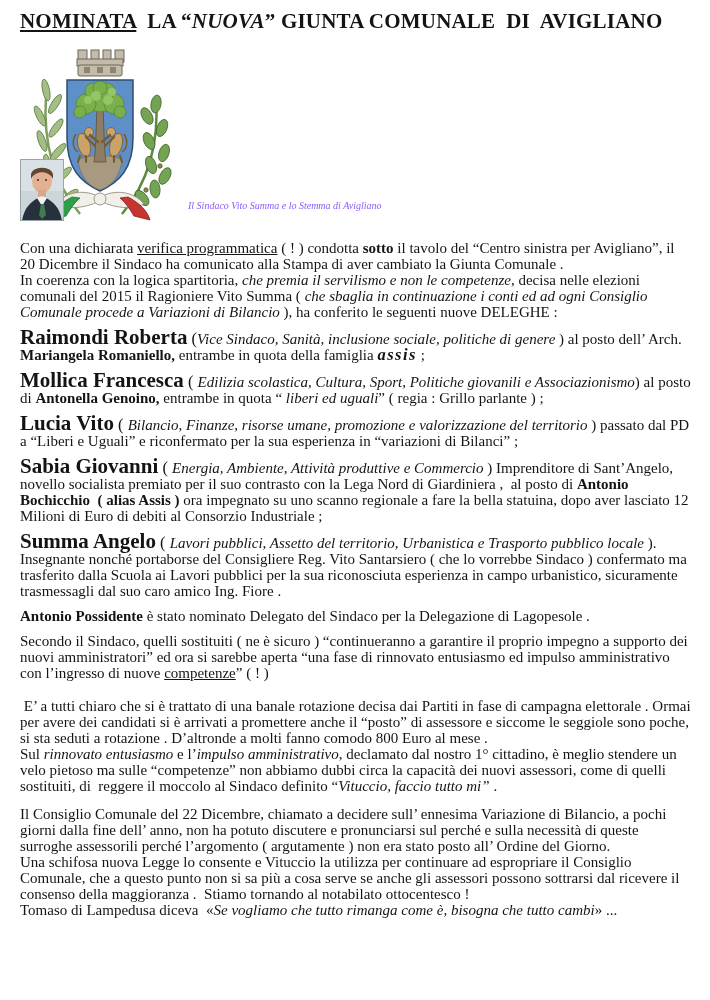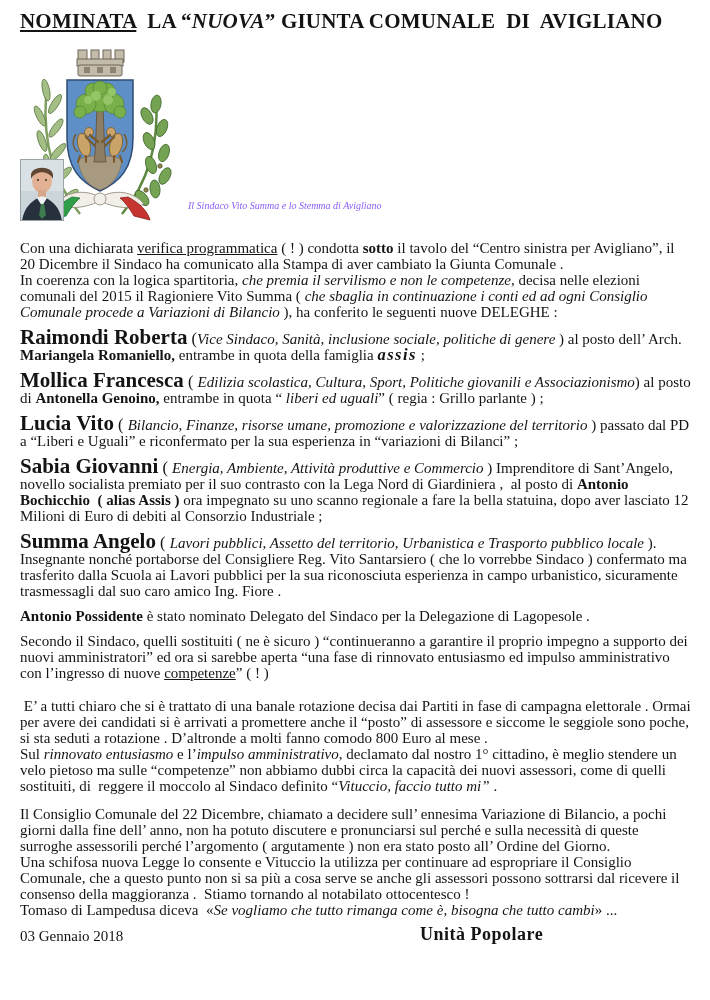--- a/index.html
+++ b/index.html
@@ -165,18 +165,14 @@
     <p class="para"><span class="name">Mollica Francesca</span><span class="paren"> ( </span><span class="i">Edilizia scolastica, Cultura, Sport, Politiche giovanili e Associazionismo</span><span>) al posto di </span><span class="b">Antonella Genoino,</span><span> entrambe in quota “ </span><span class="i">liberi ed uguali</span><span>” ( regia : Grillo parlante ) ;</span></p>
     <p class="para"><span class="name">Lucia Vito</span><span class="paren"> ( </span><span class="i">Bilancio, Finanze, risorse umane, promozione e valorizzazione del territorio</span><span> ) passato dal PD a “Liberi e Uguali” e riconfermato per la sua esperienza in “variazioni di Bilanci” ;</span></p>
     <p class="para"><span class="name">Sabia Giovanni</span><span class="paren"> ( </span><span class="i">Energia, Ambiente, Attività produttive e Commercio</span><span> ) Imprenditore di Sant’Angelo, novello socialista premiato per il suo contrasto con la Lega Nord di Giardiniera ,  al posto di </span><span class="b">Antonio Bochicchio  ( alias Assis )</span><span> ora impegnato su uno scanno regionale a fare la bella statuina, dopo aver lasciato 12 Milioni di Euro di debiti al Consorzio Industriale ;</span></p>
     <p class="para"><span class="name">Summa Angelo</span><span class="paren"> ( </span><span class="i">Lavori pubblici, Assetto del territorio, Urbanistica e Trasporto pubblico locale</span><span> ). Insegnante nonché portaborse del Consigliere Reg. Vito Santarsiero ( che lo vorrebbe Sindaco ) confermato ma trasferito dalla Scuola ai Lavori pubblici per la sua riconosciuta esperienza in campo urbanistico, sicuramente trasmessagli dal suo caro amico Ing. Fiore .</span></p>
     <p class="para"><span class="b">Antonio Possidente</span><span> è stato nominato Delegato del Sindaco per la Delegazione di Lagopesole .</span></p>
     <p class="para tight"><span>Secondo il Sindaco, quelli sostituiti ( ne è sicuro ) “continueranno a garantire il proprio impegno a supporto dei nuovi amministratori” ed ora si sarebbe aperta “una fase di rinnovato entusiasmo ed impulso amministrativo con l’ingresso di nuove </span><span class="u">competenze</span><span>” ( ! )</span></p>
     <p class="para"><span> E’ a tutti chiaro che si è trattato di una banale rotazione decisa dai Partiti in fase di campagna elettorale . Ormai per avere dei candidati si è arrivati a promettere anche il “posto” di assessore e siccome le seggiole sono poche, si sta seduti a rotazione . D’altronde a molti fanno comodo 800 Euro al mese .</span><br><span>Sul </span><span class="i">rinnovato entusiasmo</span><span> e l’</span><span class="i">impulso amministrativo</span><span>, declamato dal nostro 1° cittadino, è meglio stendere un velo pietoso ma sulle “competenze” non abbiamo dubbi circa la capacità dei nuovi assessori, come di quelli sostituiti, di  reggere il moccolo al Sindaco definito “</span><span class="i">Vituccio, faccio tutto mi”</span><span> .</span></p>
     <p class="para gap-before"><span>Il Consiglio Comunale del 22 Dicembre, chiamato a decidere sull’ ennesima Variazione di Bilancio, a pochi giorni dalla fine dell’ anno, non ha potuto discutere e pronunciarsi sul perché e sulla necessità di queste surroghe assessorili perché l’argomento ( argutamente ) non era stato posto all’ Ordine del Giorno.</span><br><span>Una schifosa nuova Legge lo consente e Vituccio la utilizza per continuare ad espropriare il Consiglio Comunale, che a questo punto non si sa più a cosa serve se anche gli assessori possono sottrarsi dal ricevere il consenso della maggioranza .  Stiamo tornando al notabilato ottocentesco !</span><br><span>Tomaso di Lampedusa diceva  «</span><span class="i">Se vogliamo che tutto rimanga come è, bisogna che tutto cambi</span><span>» ...</span></p>
   </div>
 
-  <div class="footer">
-    <span class="footer-date">03 Gennaio 2018</span>
-    <span class="footer-sig">Unità Popolare</span>
-  </div>
 
 </div>
 
 </body></html>

